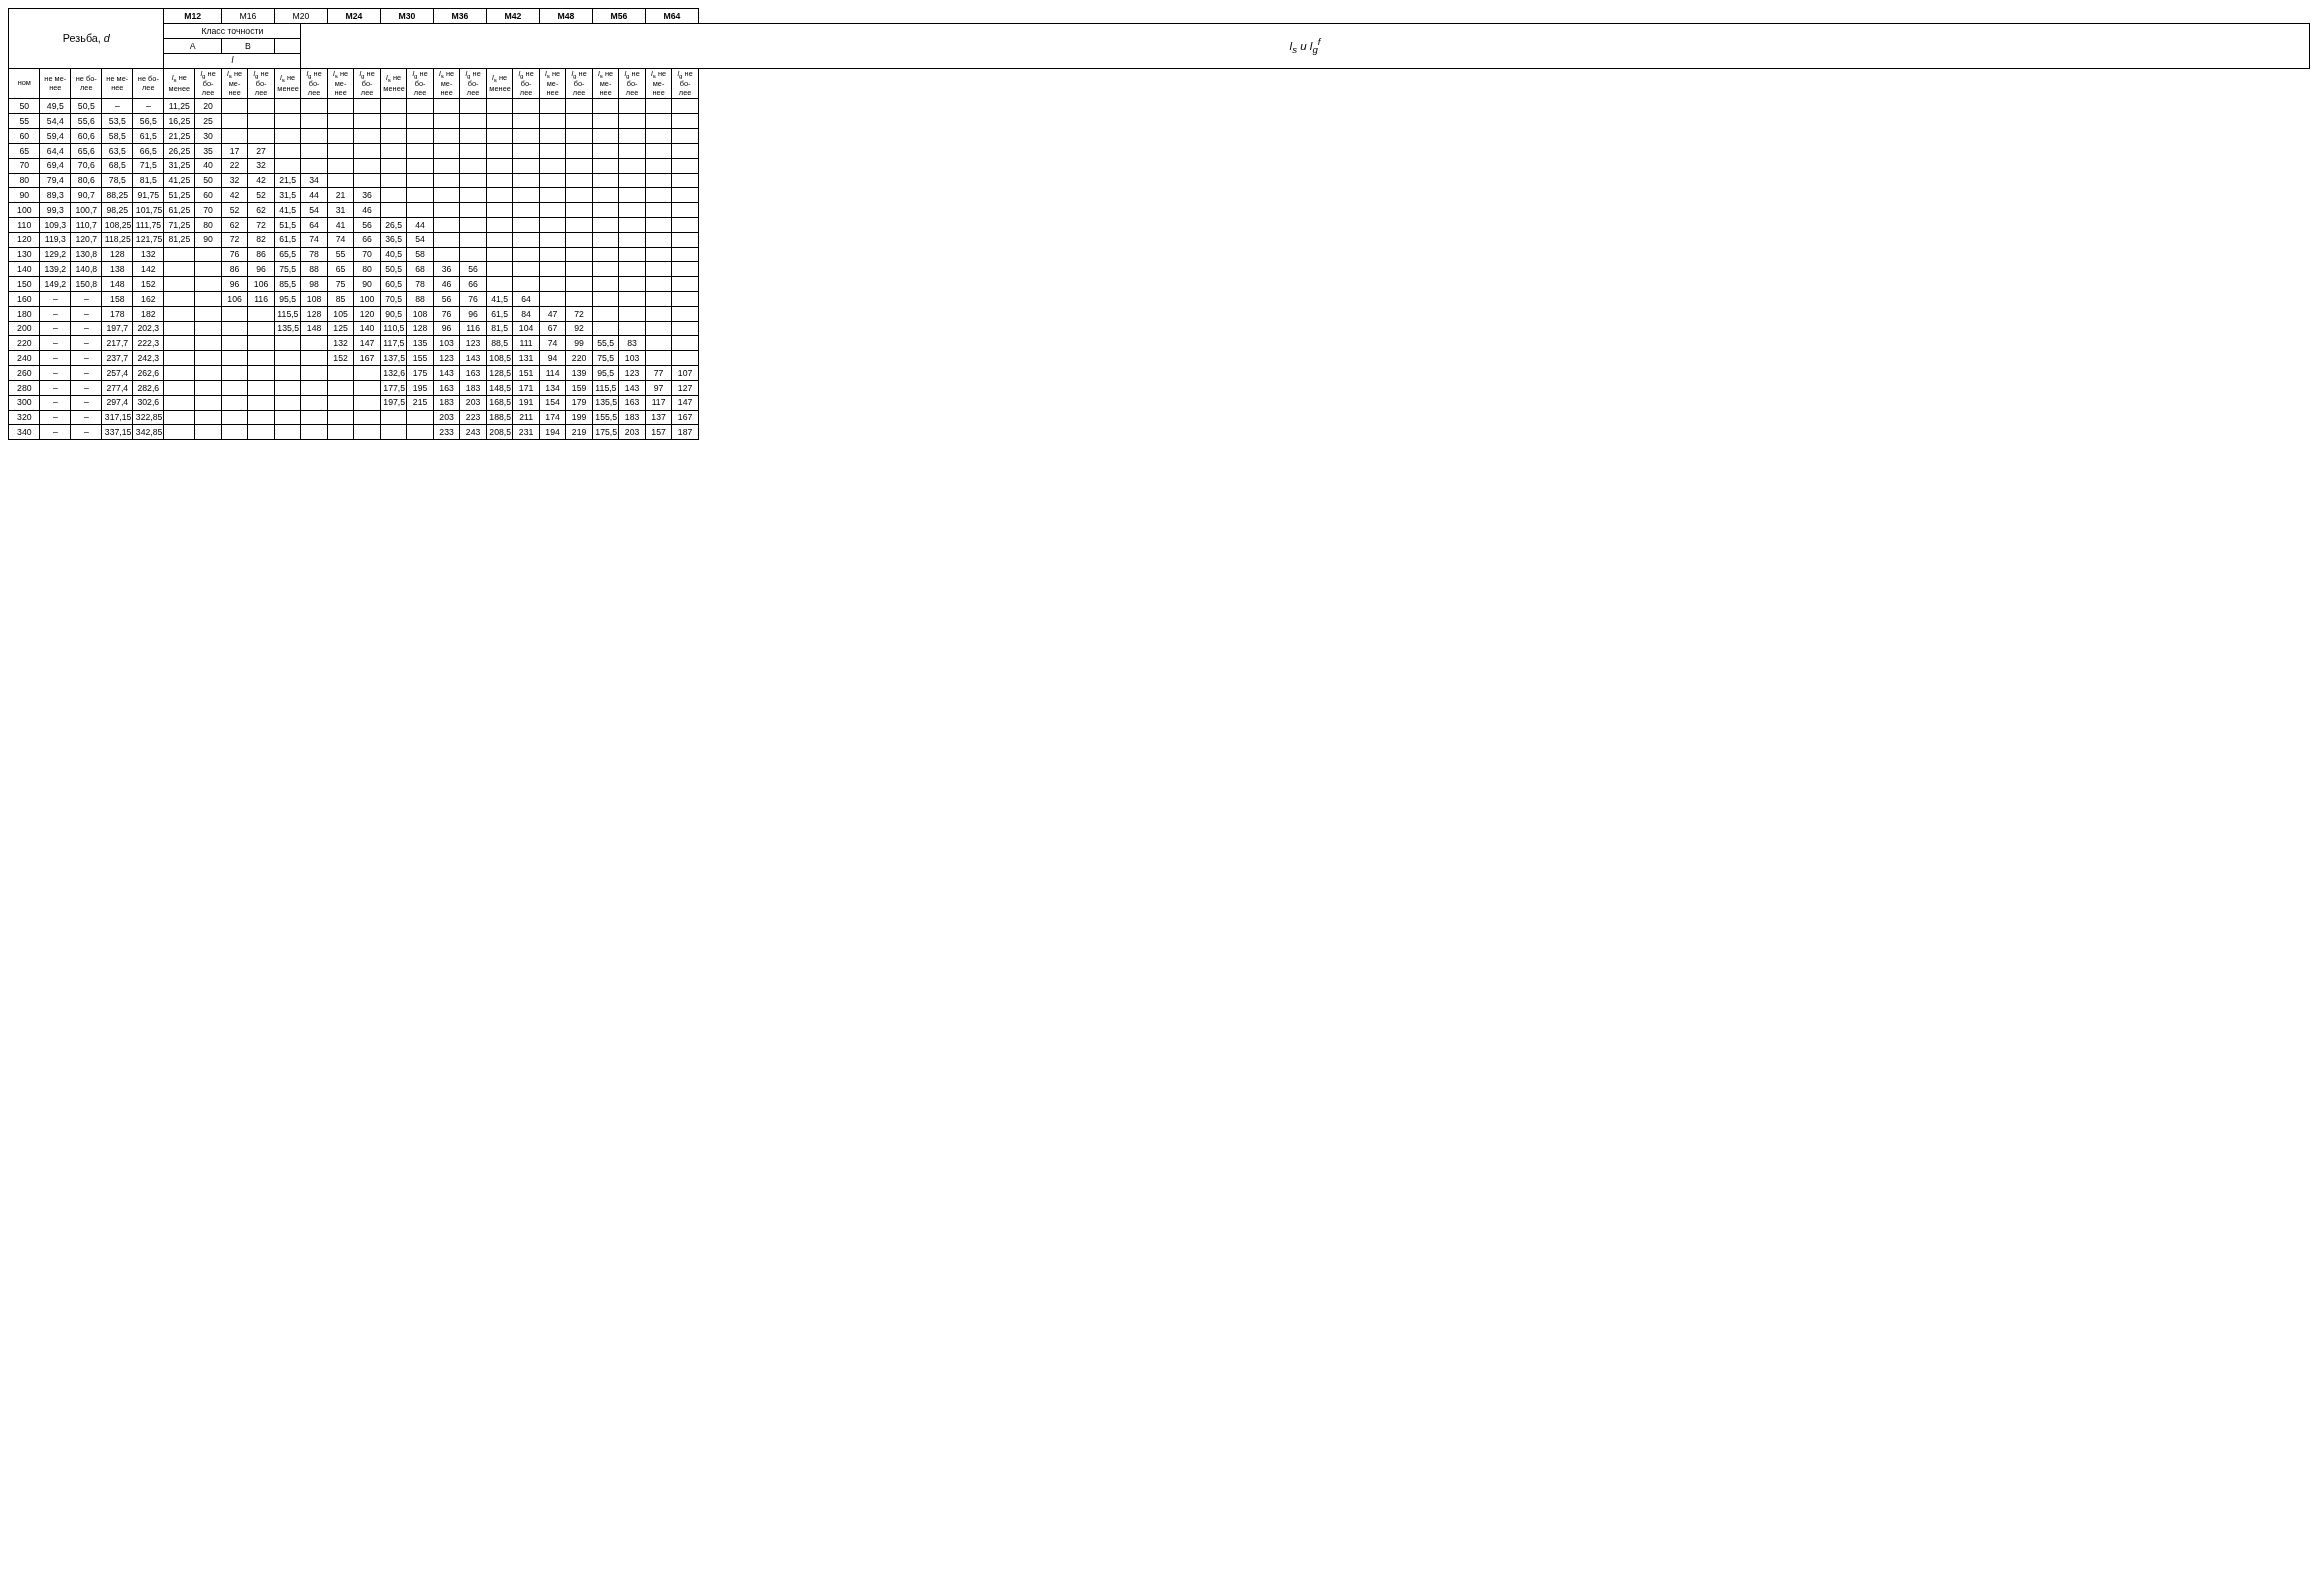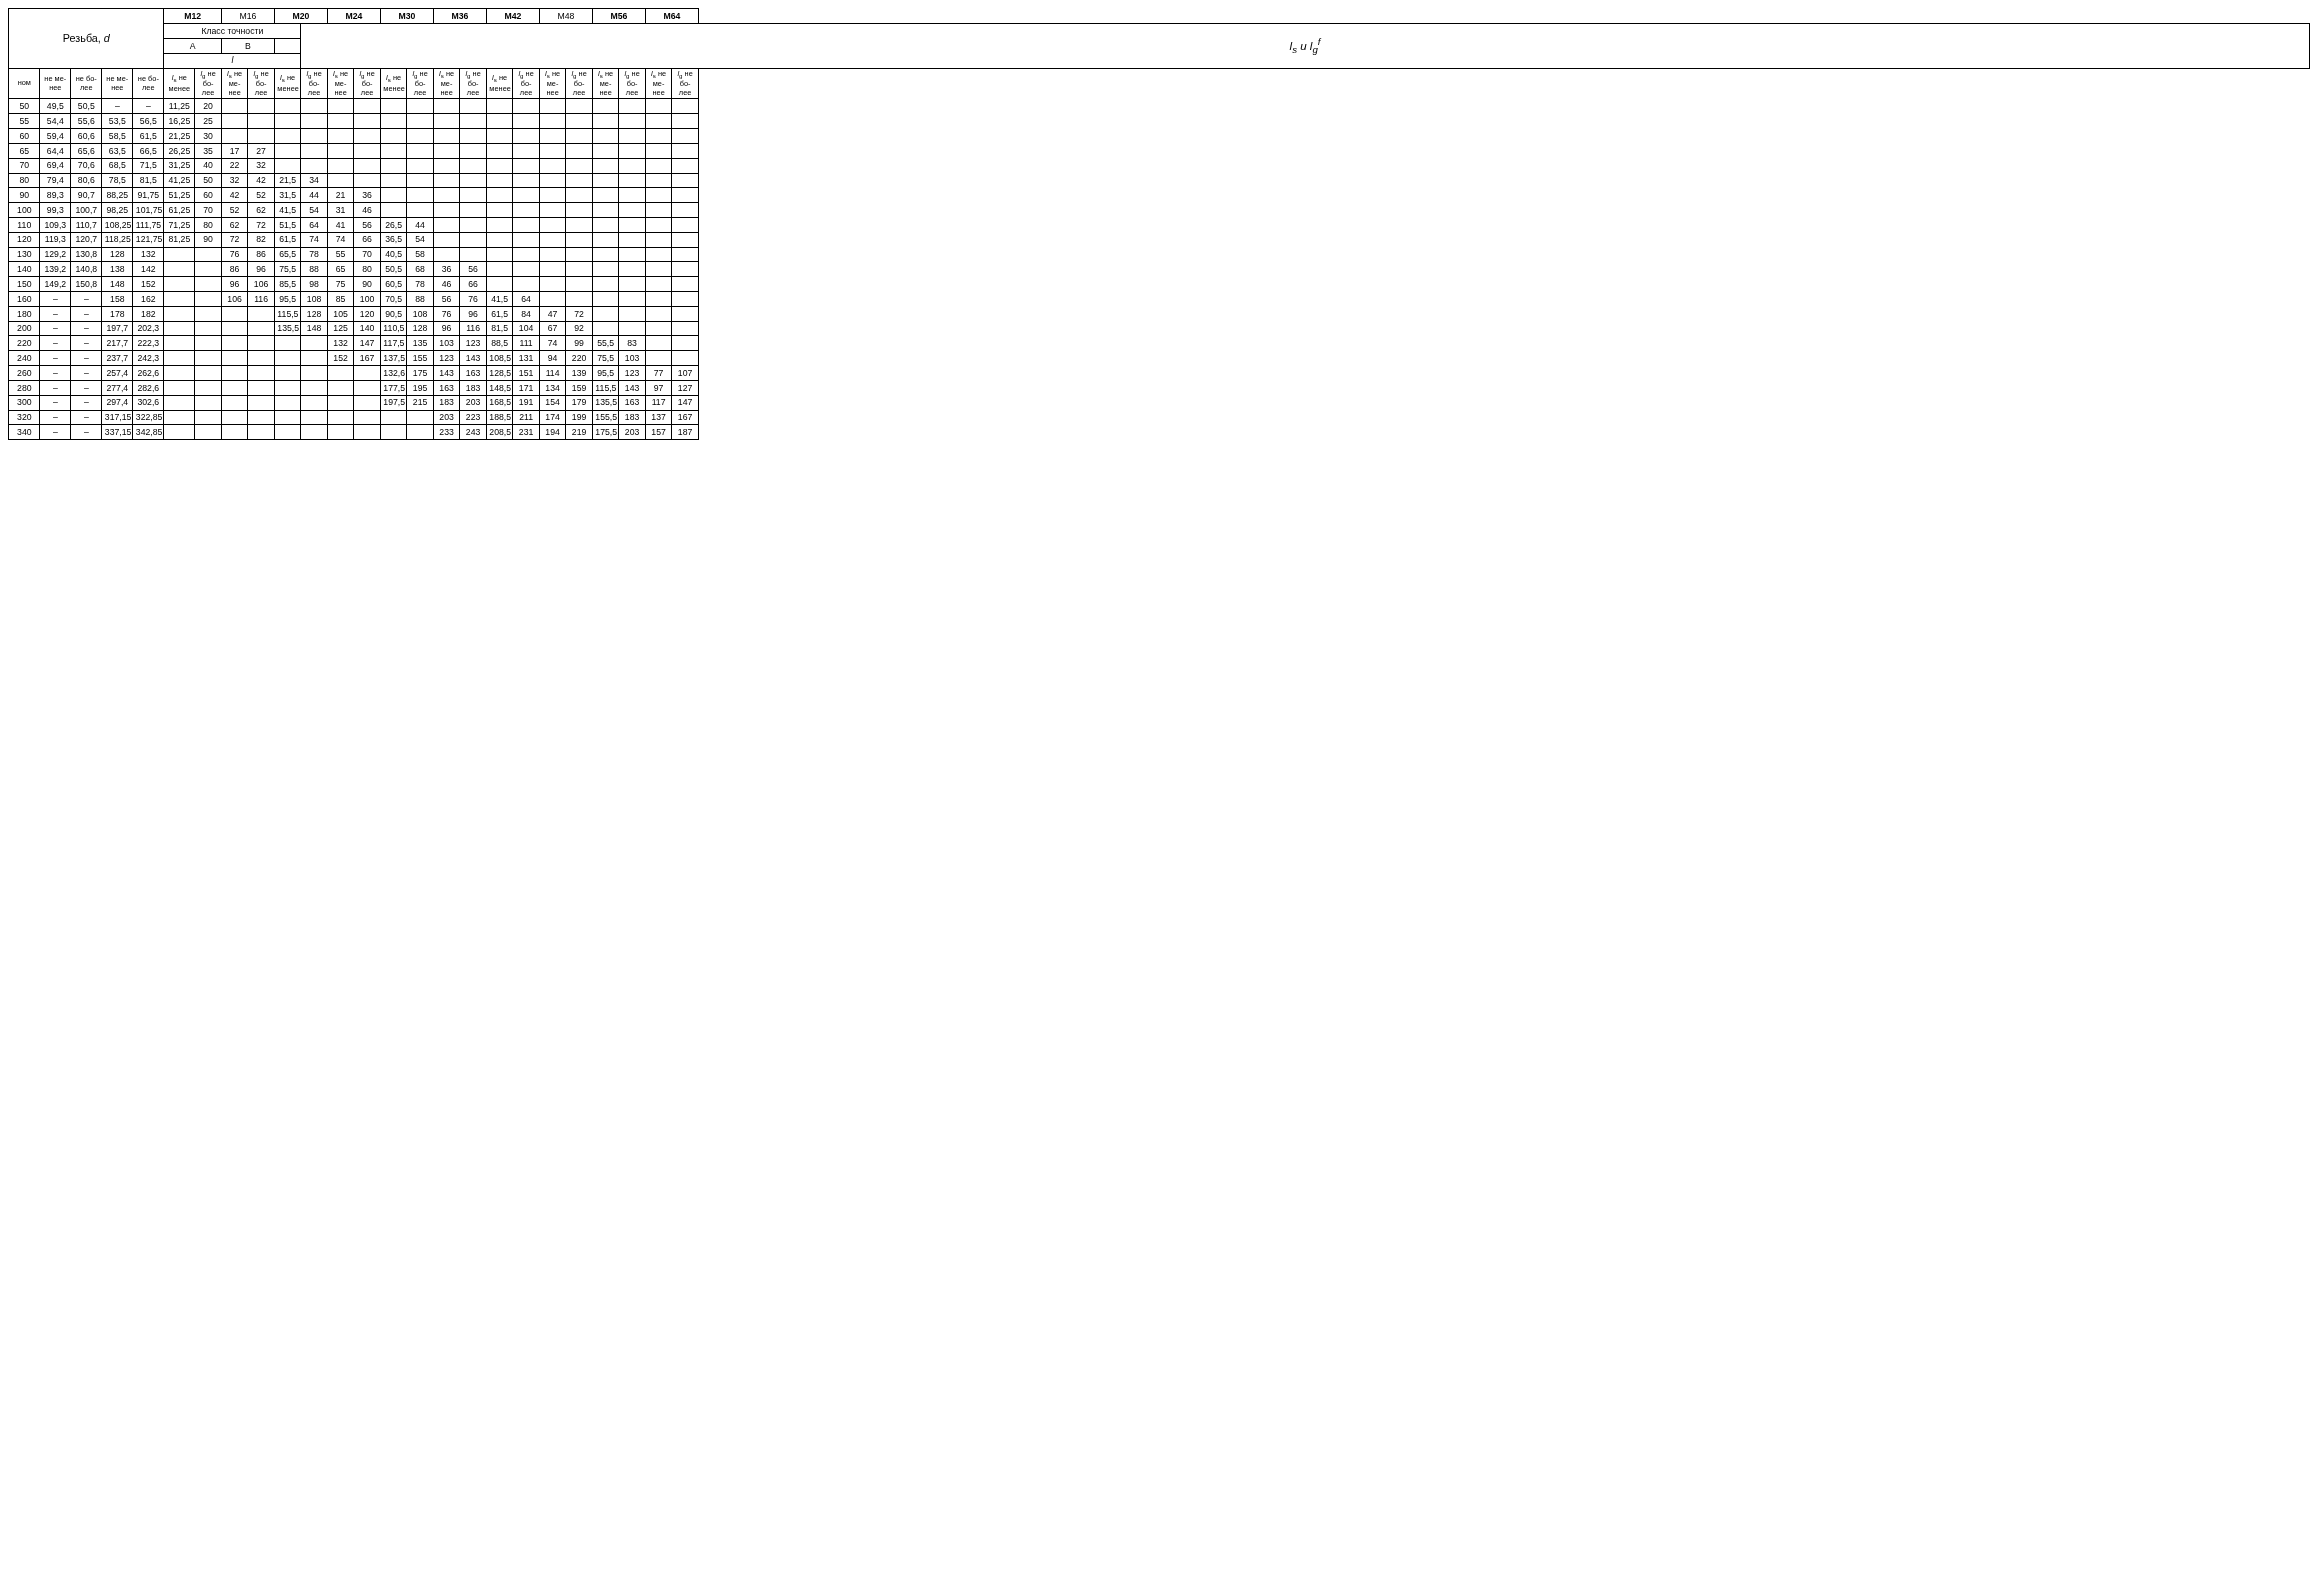--- a/index.html
+++ b/index.html
@@ -60,26 +60,26 @@
       <col style="width:26.5px">
       <col style="width:26.5px">
       <col style="width:26.5px">
       <col style="width:26.5px">
     </colgroup>
     <thead>
         <tr>
           <th rowspan="4" colspan="5" style="font-size: 10.8px;">Резьба, <em>d</em></th>
           <th colspan="2" style="font-weight: bold;">M12</th>
           <th colspan="2" style="font-weight: normal; margin-top: 12px;">M16</th>
-          <th colspan="2" style="font-weight: bold; margin-left: 24px;">M20</th>
+          <th colspan="2" style="font-weight: normal; margin-left: 24px;">M20</th>
           <th colspan="2" style="font-weight: bold;">M24</th>
           <th colspan="2" style="font-weight: bold;">M30</th>
           <th colspan="2" style="font-weight: bold;">M36</th>
           <th colspan="2" style="font-weight: bold;">M42</th>
-          <th colspan="2" style="font-weight: normal;">M48</th>
+          <th colspan="2" style="font-weight: bold;">M48</th>
           <th colspan="2" style="font-weight: bold;">M56</th>
           <th colspan="2" style="font-weight: bold;">M64</th>
         </tr>
         <tr>
           <th colspan="5">Класс точности</th>
           <td colspan="20" rowspan="3" style="font-style: italic; font-size: 11.6px; text-align: center; vertical-align: middle;"><em>l</em><sub>s</sub> и <em>l</em><sub>g</sub><sup>f</sup></td>
         </tr>
         <tr>
           <th colspan="2">А</th>
           <th colspan="2">В</th>

